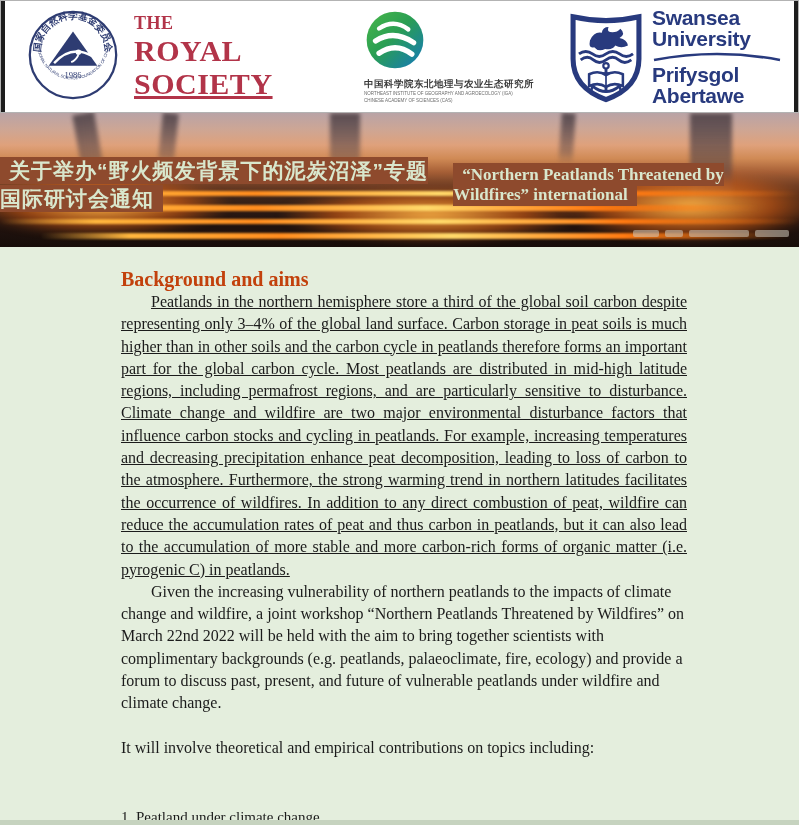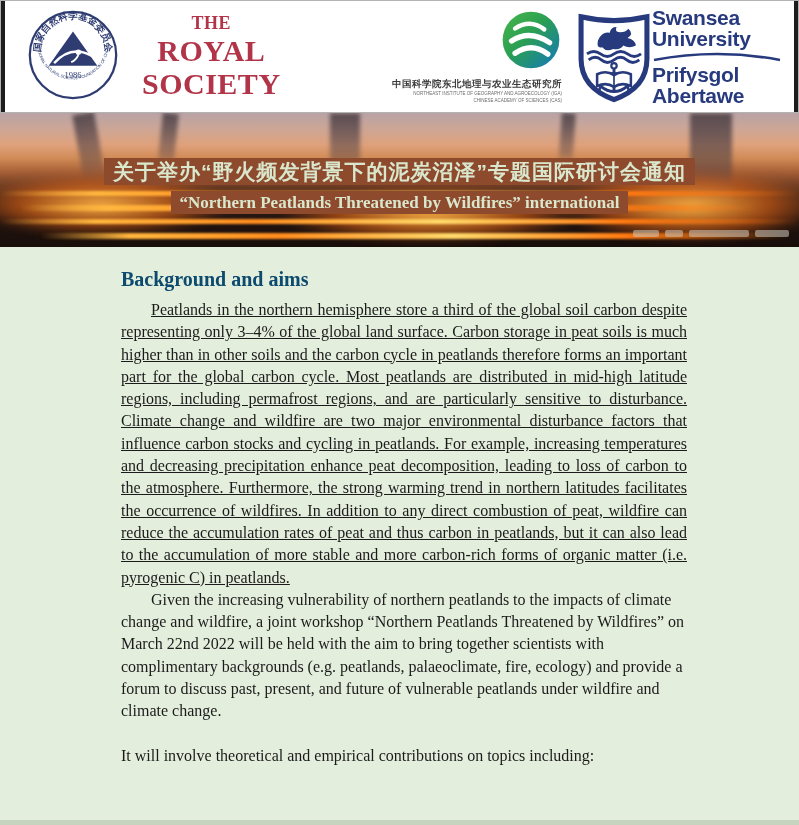--- a/index.html
+++ b/index.html
@@ -12,35 +12,35 @@
   .header{
     position:relative;height:113px;background:#ffffff;
     border:1px solid #b3b3b3;box-sizing:border-box;
     display:flex;align-items:center;
   }
   .edge{position:absolute;top:0;bottom:0;width:4px;background:#1d1d1d;}
   .edge.left{left:0}
   .edge.right{right:0}
   .logo-nsfc{margin-left:27px;flex:0 0 auto;}
   .royal{
-    margin-left:24px;flex:0 0 auto;
+    margin-left:16px;flex:0 0 auto;
     color:#b23449;font-family:"Liberation Serif",serif;font-weight:600;
-    line-height:1;letter-spacing:.5px;text-align:center;
+    line-height:1;letter-spacing:.5px;
   }
   .royal .t1{font-size:18px;margin-bottom:4px;}
   .royal .t2{font-size:30px;margin-bottom:3px;}
-  .royal .t3{font-size:30px;}
+  .royal .t3{font-size:30px;text-decoration:underline;}
   .iga{
-    margin-left:auto;flex:0 0 auto;text-align:right;width:190px;
+    margin-left:auto;flex:0 0 auto;text-align:left;width:190px;
   }
   .iga .cn{font-size:9.5px;color:#3a3a3a;font-family:"Liberation Sans",sans-serif;font-weight:bold;margin-top:3px;letter-spacing:.5px;}
   .iga .en{font-size:4.5px;color:#6b6b6b;font-family:"Liberation Sans",sans-serif;line-height:1.35;}
   .swansea{
     margin-left:14px;margin-right:16px;flex:0 0 auto;
-    display:flex;align-items:center;
+    display:flex;align-items:center;gap:8px;
   }
   .sw-text{
     font-family:"Liberation Sans",sans-serif;font-weight:bold;
     color:#283a7e;line-height:1.02;font-size:21px;letter-spacing:-.3px;
   }
   .sw-swoosh{display:block;margin:2px 0;}
   
   .banner{
     position:relative;height:134px;overflow:hidden;
     background:linear-gradient(180deg,
@@ -48,32 +48,32 @@
       #a65f36 44%,#6e3d24 54%,#3c2418 64%,#241511 78%,#170d09 100%);
   }
   .trunk{position:absolute;top:0;filter:blur(2px);
     background:linear-gradient(180deg,rgba(72,60,66,.85),rgba(95,72,70,.45) 75%,rgba(95,72,70,0));}
   .glow{position:absolute;border-radius:50%;filter:blur(4px);
     background:radial-gradient(ellipse at center,rgba(255,180,70,.95) 0%,rgba(255,110,20,.5) 45%,rgba(255,110,20,0) 72%);}
   .streak{position:absolute;filter:blur(1px);border-radius:3px;
     background:linear-gradient(90deg,rgba(255,140,30,0),#ffb63e 12%,#ff8c1e 32%,#ffd96a 55%,#ff7a12 78%,rgba(255,140,30,0));}
   .titles{
     position:absolute;left:0;right:0;top:0;bottom:0;
-    display:flex;flex-direction:column;align-items:center;justify-content:center;
+    display:flex;flex-direction:row;align-items:center;justify-content:center;
     gap:7px;padding-top:10px;
   }
   .hl{background:#8e4a2d;color:#d9e7cd;padding:2px 9px;}
   .hl.cn{font-family:"Liberation Sans",sans-serif;font-weight:bold;font-size:21px;letter-spacing:1px;}
   .hl.en{font-family:"Liberation Serif",serif;font-weight:bold;font-size:17px;}
   .watermark{position:absolute;right:10px;bottom:10px;display:flex;gap:6px;opacity:.55;}
   .wm-seg{height:7px;border-radius:2px;background:#cfcabe;filter:blur(.6px);}
   
   .content{padding:21px 112px 0 121px;}
   .content h2{
-    font-size:20px;font-weight:bold;margin:0 0 8px 0;color:#0c4a6e;
+    font-size:20px;font-weight:bold;margin:0 0 0 0;color:#c2410c;
     font-family:"Liberation Serif",serif;
   }
   .content p{margin:0;font-size:16px;line-height:22.3px;}
   .para1{text-align:justify;text-indent:30px;text-decoration:underline;}
   .para2{text-indent:30px;}
   .intro{margin-top:22px !important;}
   .topic{font-size:15px;line-height:21.6px;margin-top:48px;}
   .bottom-strip{position:absolute;left:0;right:0;bottom:0;height:5px;background:#c6d3bf;}
 </style>
 </head>

